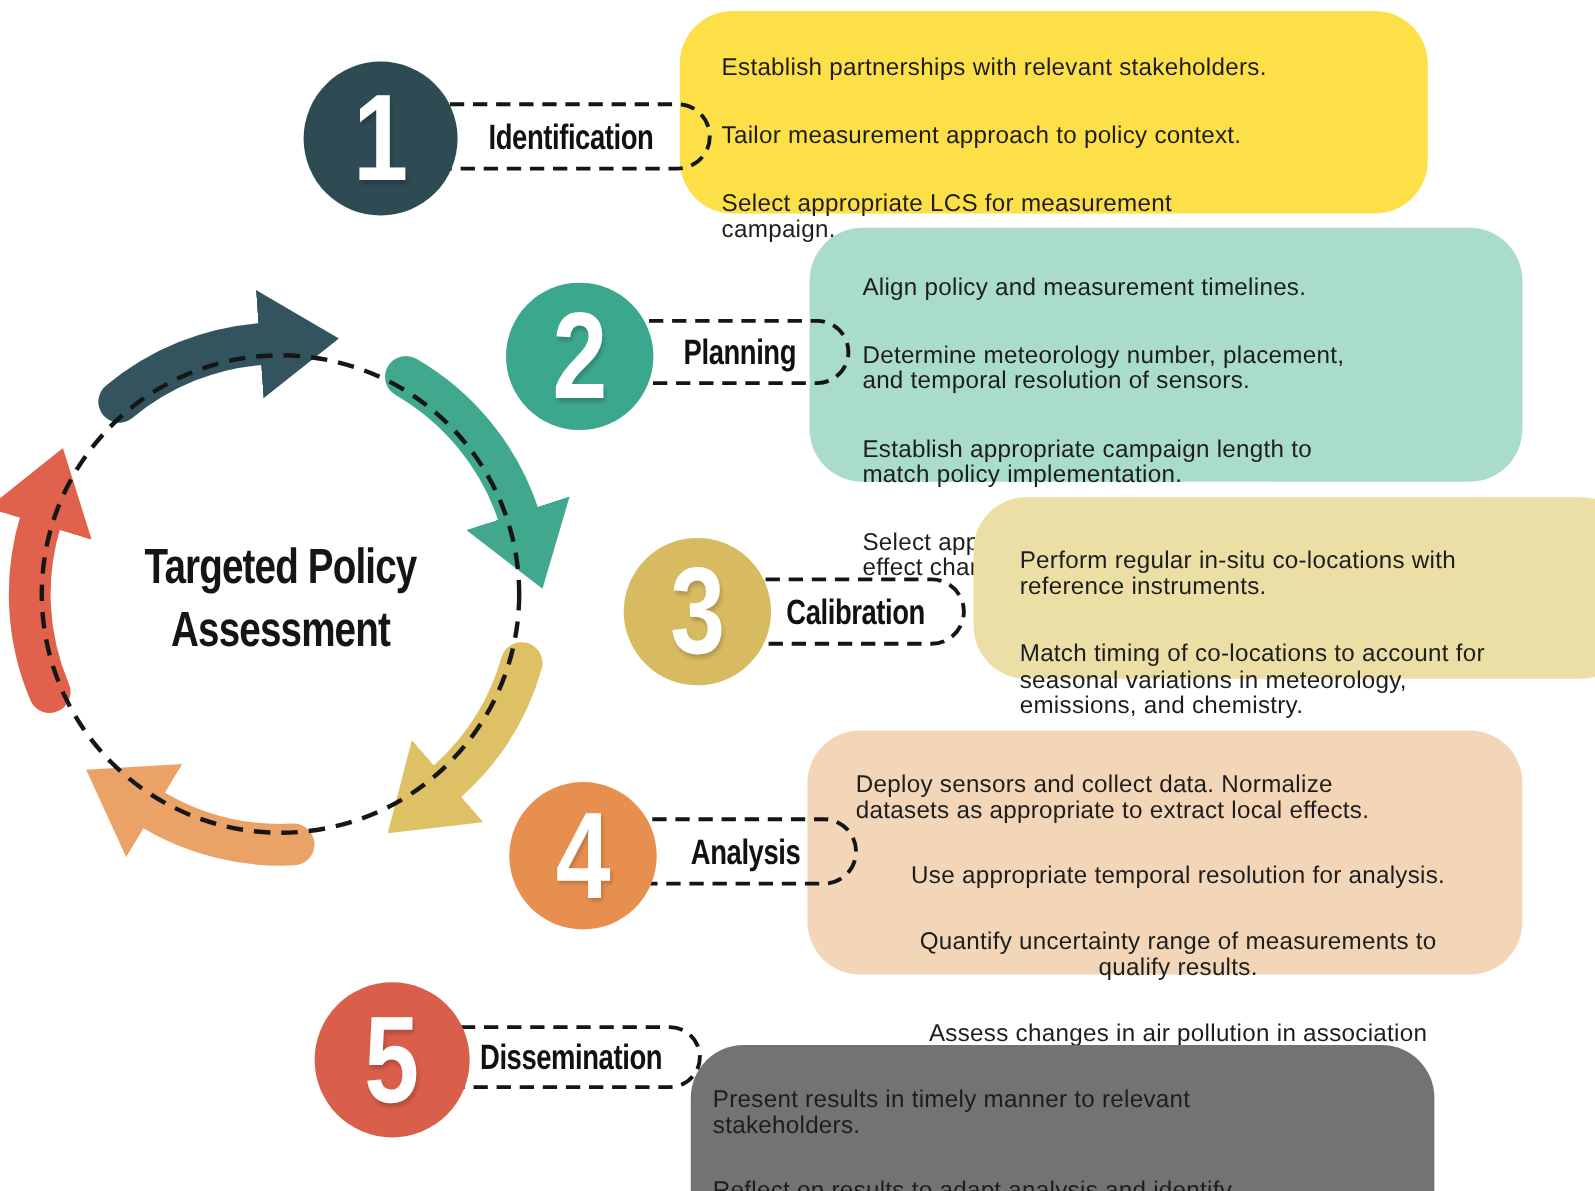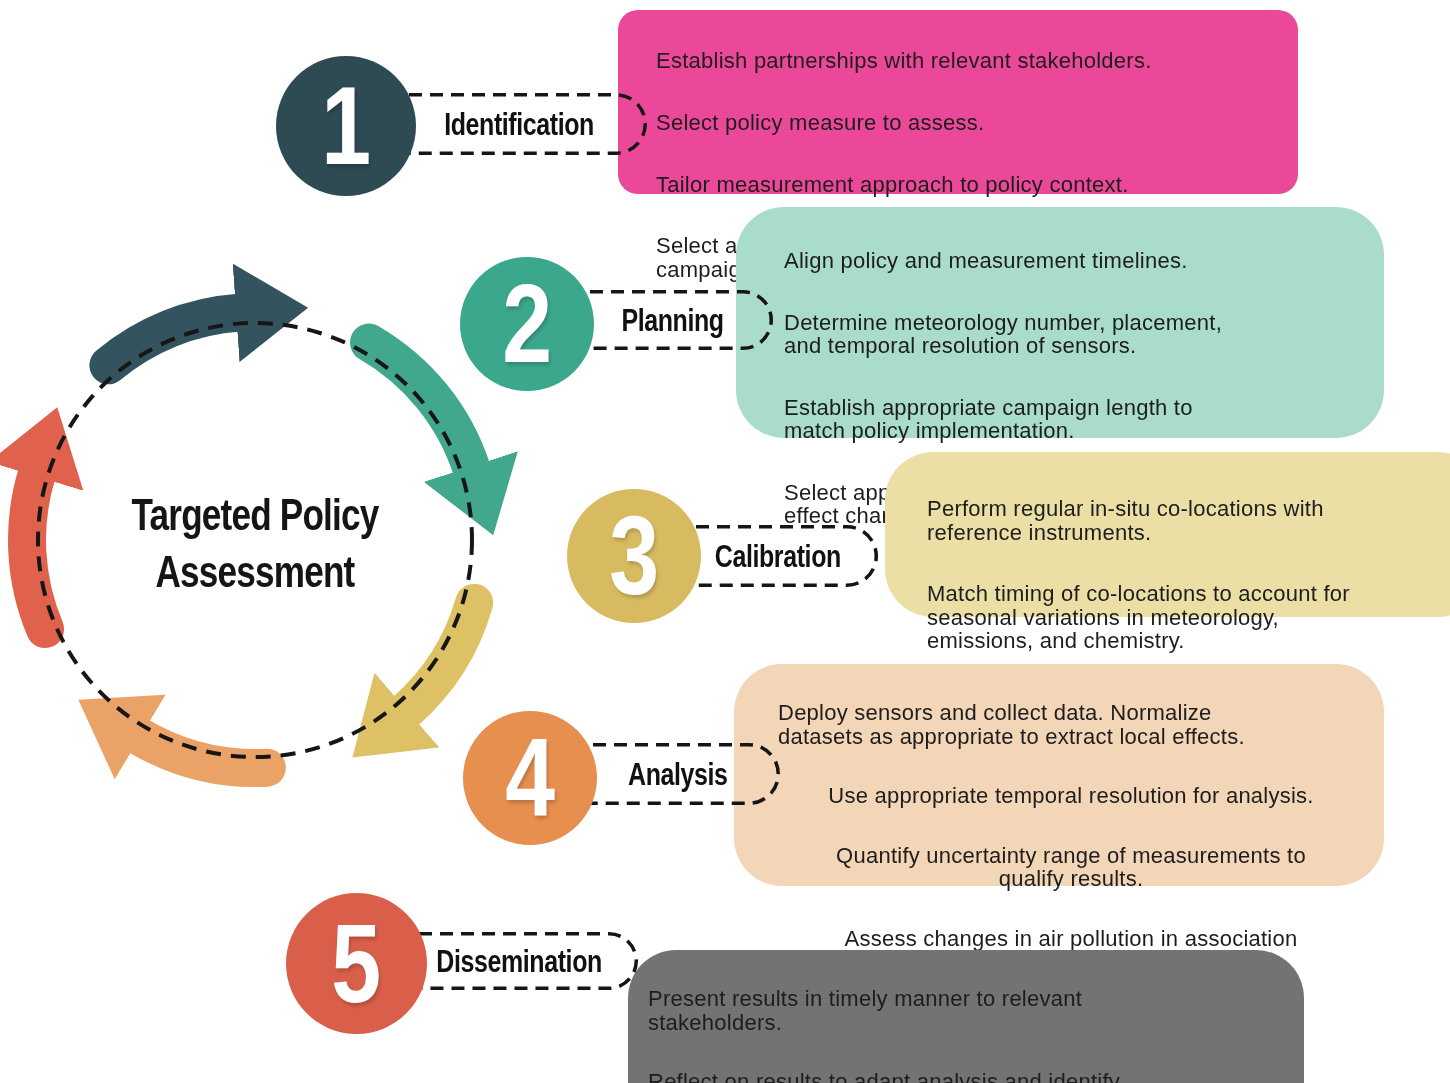--- a/index.html
+++ b/index.html
@@ -86,23 +86,22 @@
     <path d="M 266.9 767.7 A 228 228 0 0 1 137.6 735.4" fill="none" stroke-width="38" stroke-linecap="round" marker-end="url(#m3)" stroke="#eba266"></path>
     <path d="M 45.1 629.1 A 228 228 0 0 1 37.0 473.4" fill="none" stroke-width="38" stroke-linecap="round" marker-end="url(#m4)" stroke="#e0624c"></path>
     <circle cx="255" cy="540" r="217" fill="none" stroke="#161616" stroke-width="4" stroke-dasharray="15 10"></circle>
   </svg>
 
   <div class="cycle-title">
     <div>Targeted Policy</div>
     <div>Assessment</div>
   </div>
 
-  <div class="box b1" style="background: #ec4899; border-radius: 20px;">
+  <div class="box b1" style="background: #fde047;">
     <div class="item">Establish partnerships with relevant stakeholders.</div>
-    <div class="item">Select policy measure to assess.</div>
     <div class="item">Tailor measurement approach to policy context.</div>
     <div class="item">Select appropriate LCS for measurement
 campaign.</div>
   </div>
   <div class="pill p1">
     <svg class="pill-svg" viewBox="0 0 301 62">
       <path d="M0 1.75 L270 1.75 A 29.25 29.25 0 0 1 270 60.25 L0 60.25"></path>
     </svg>
     <span class="pill-label">Identification</span>
   </div>

